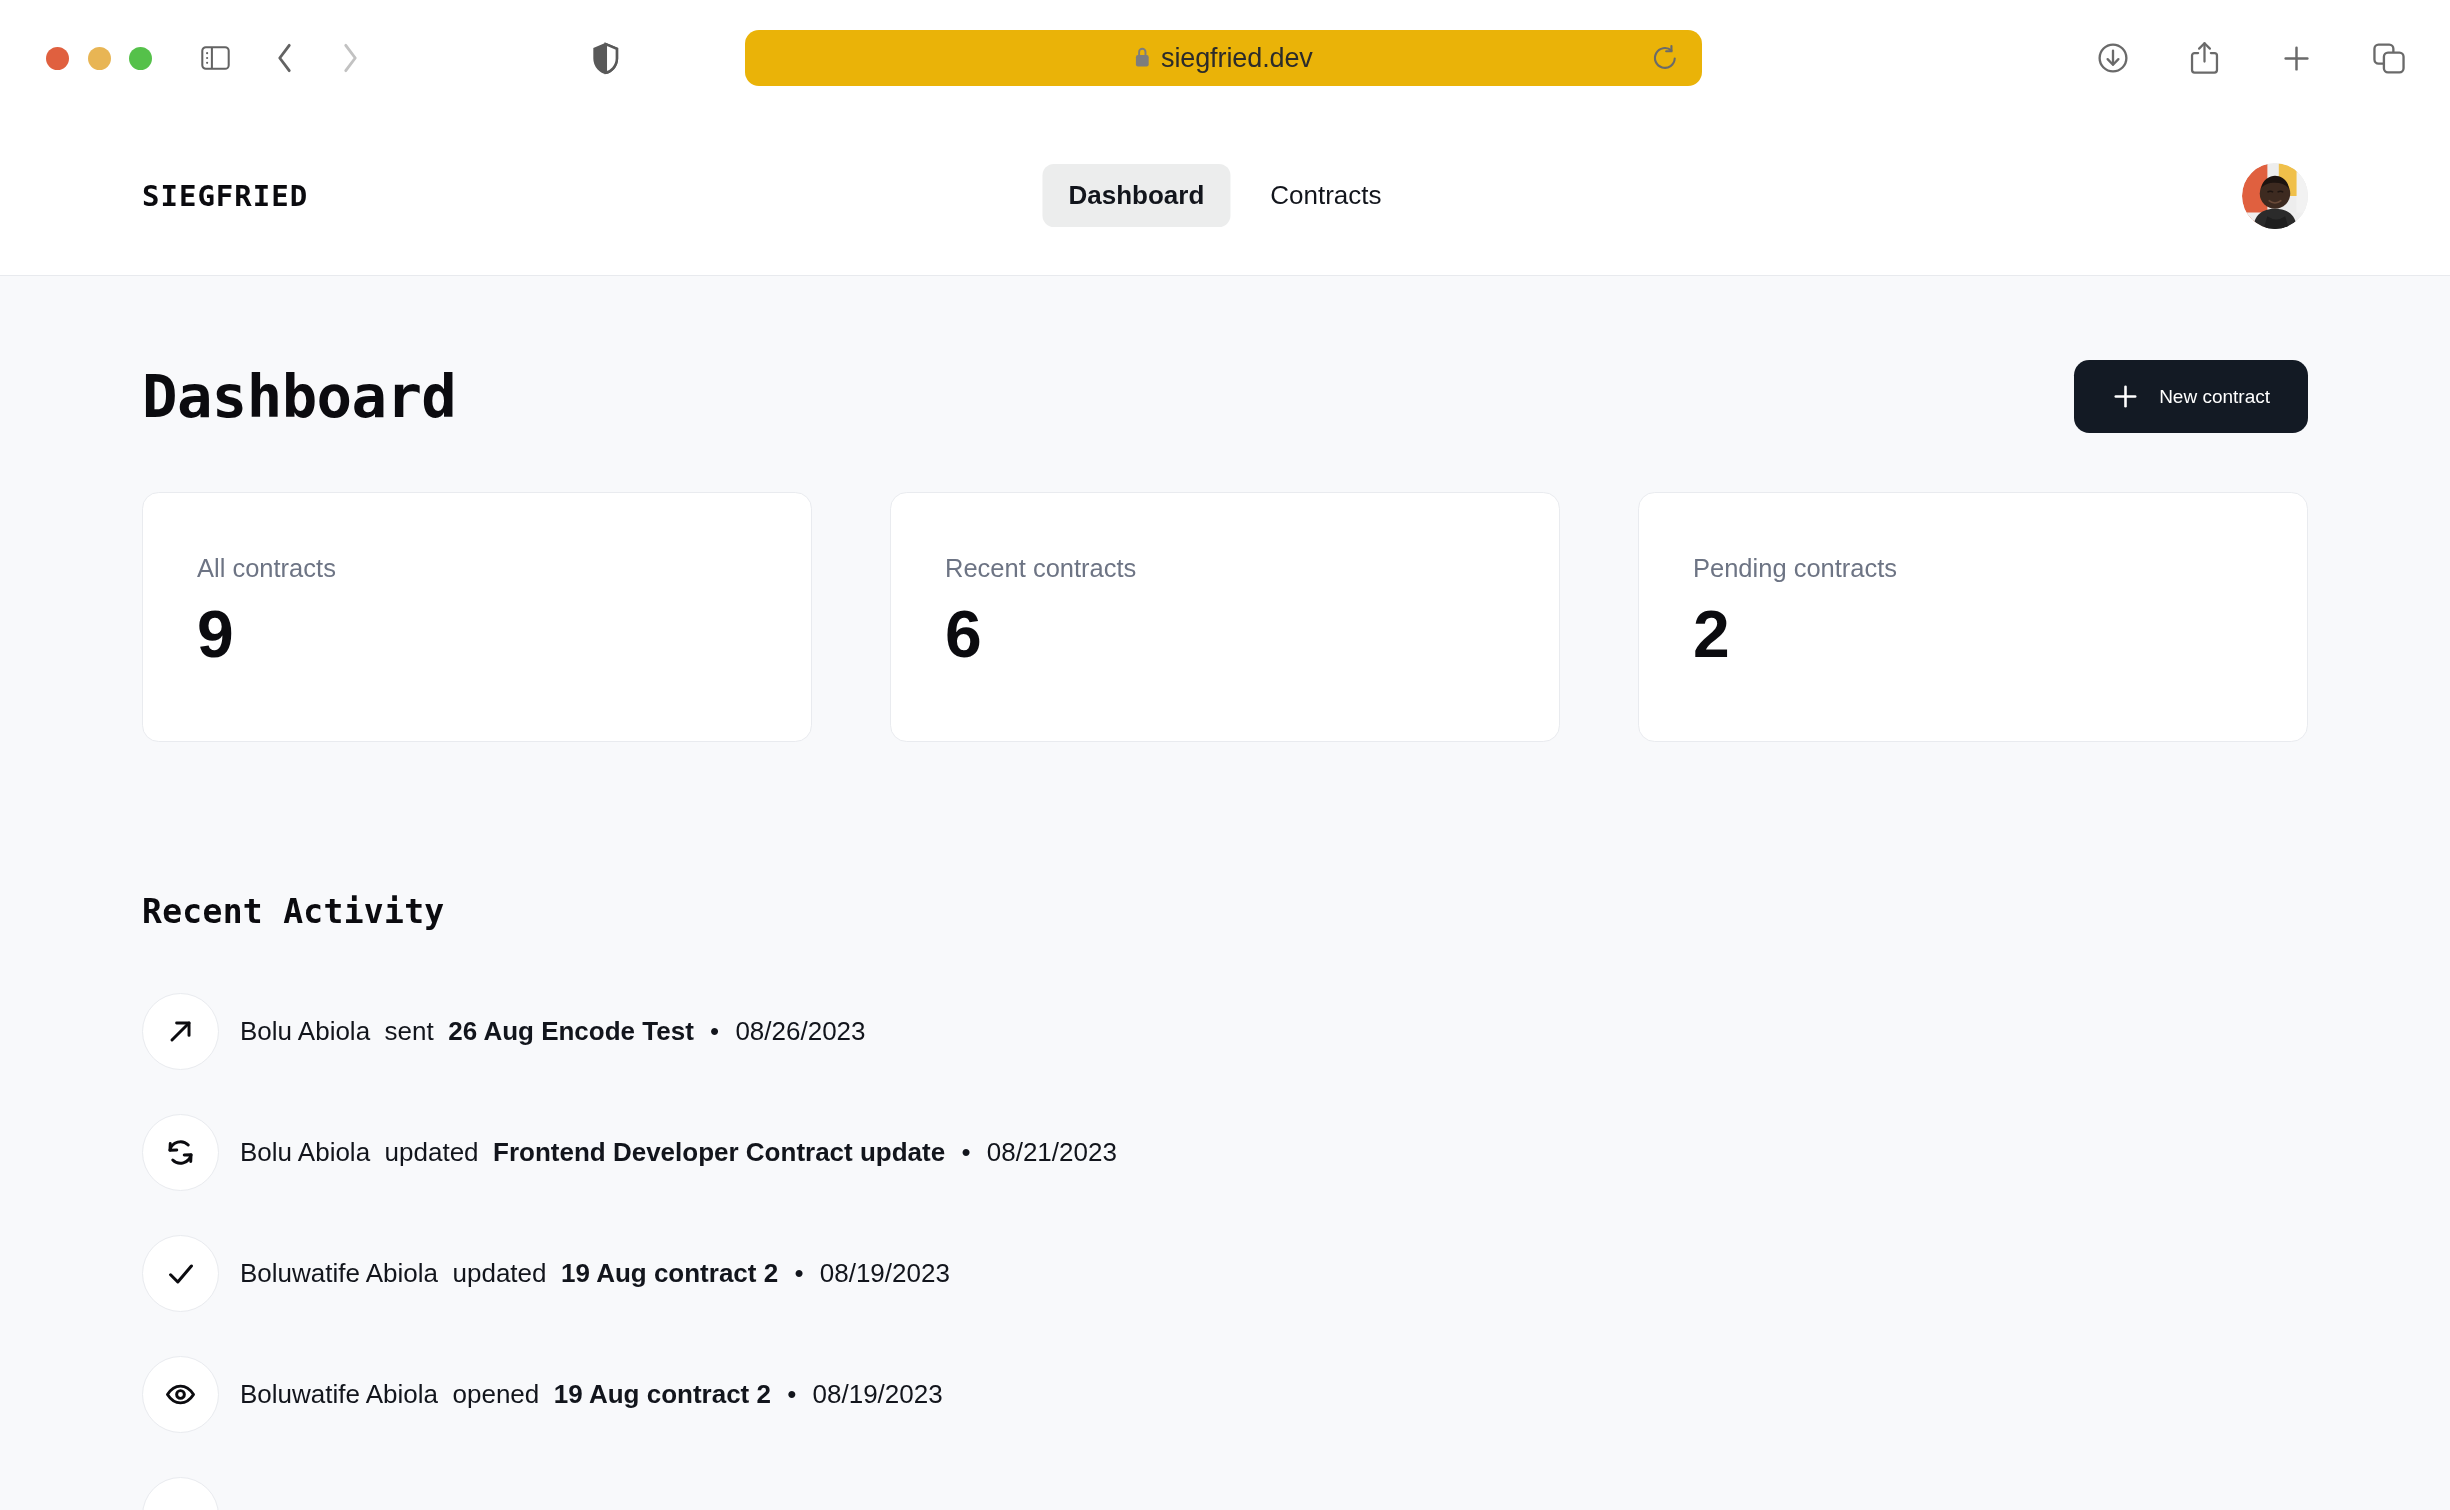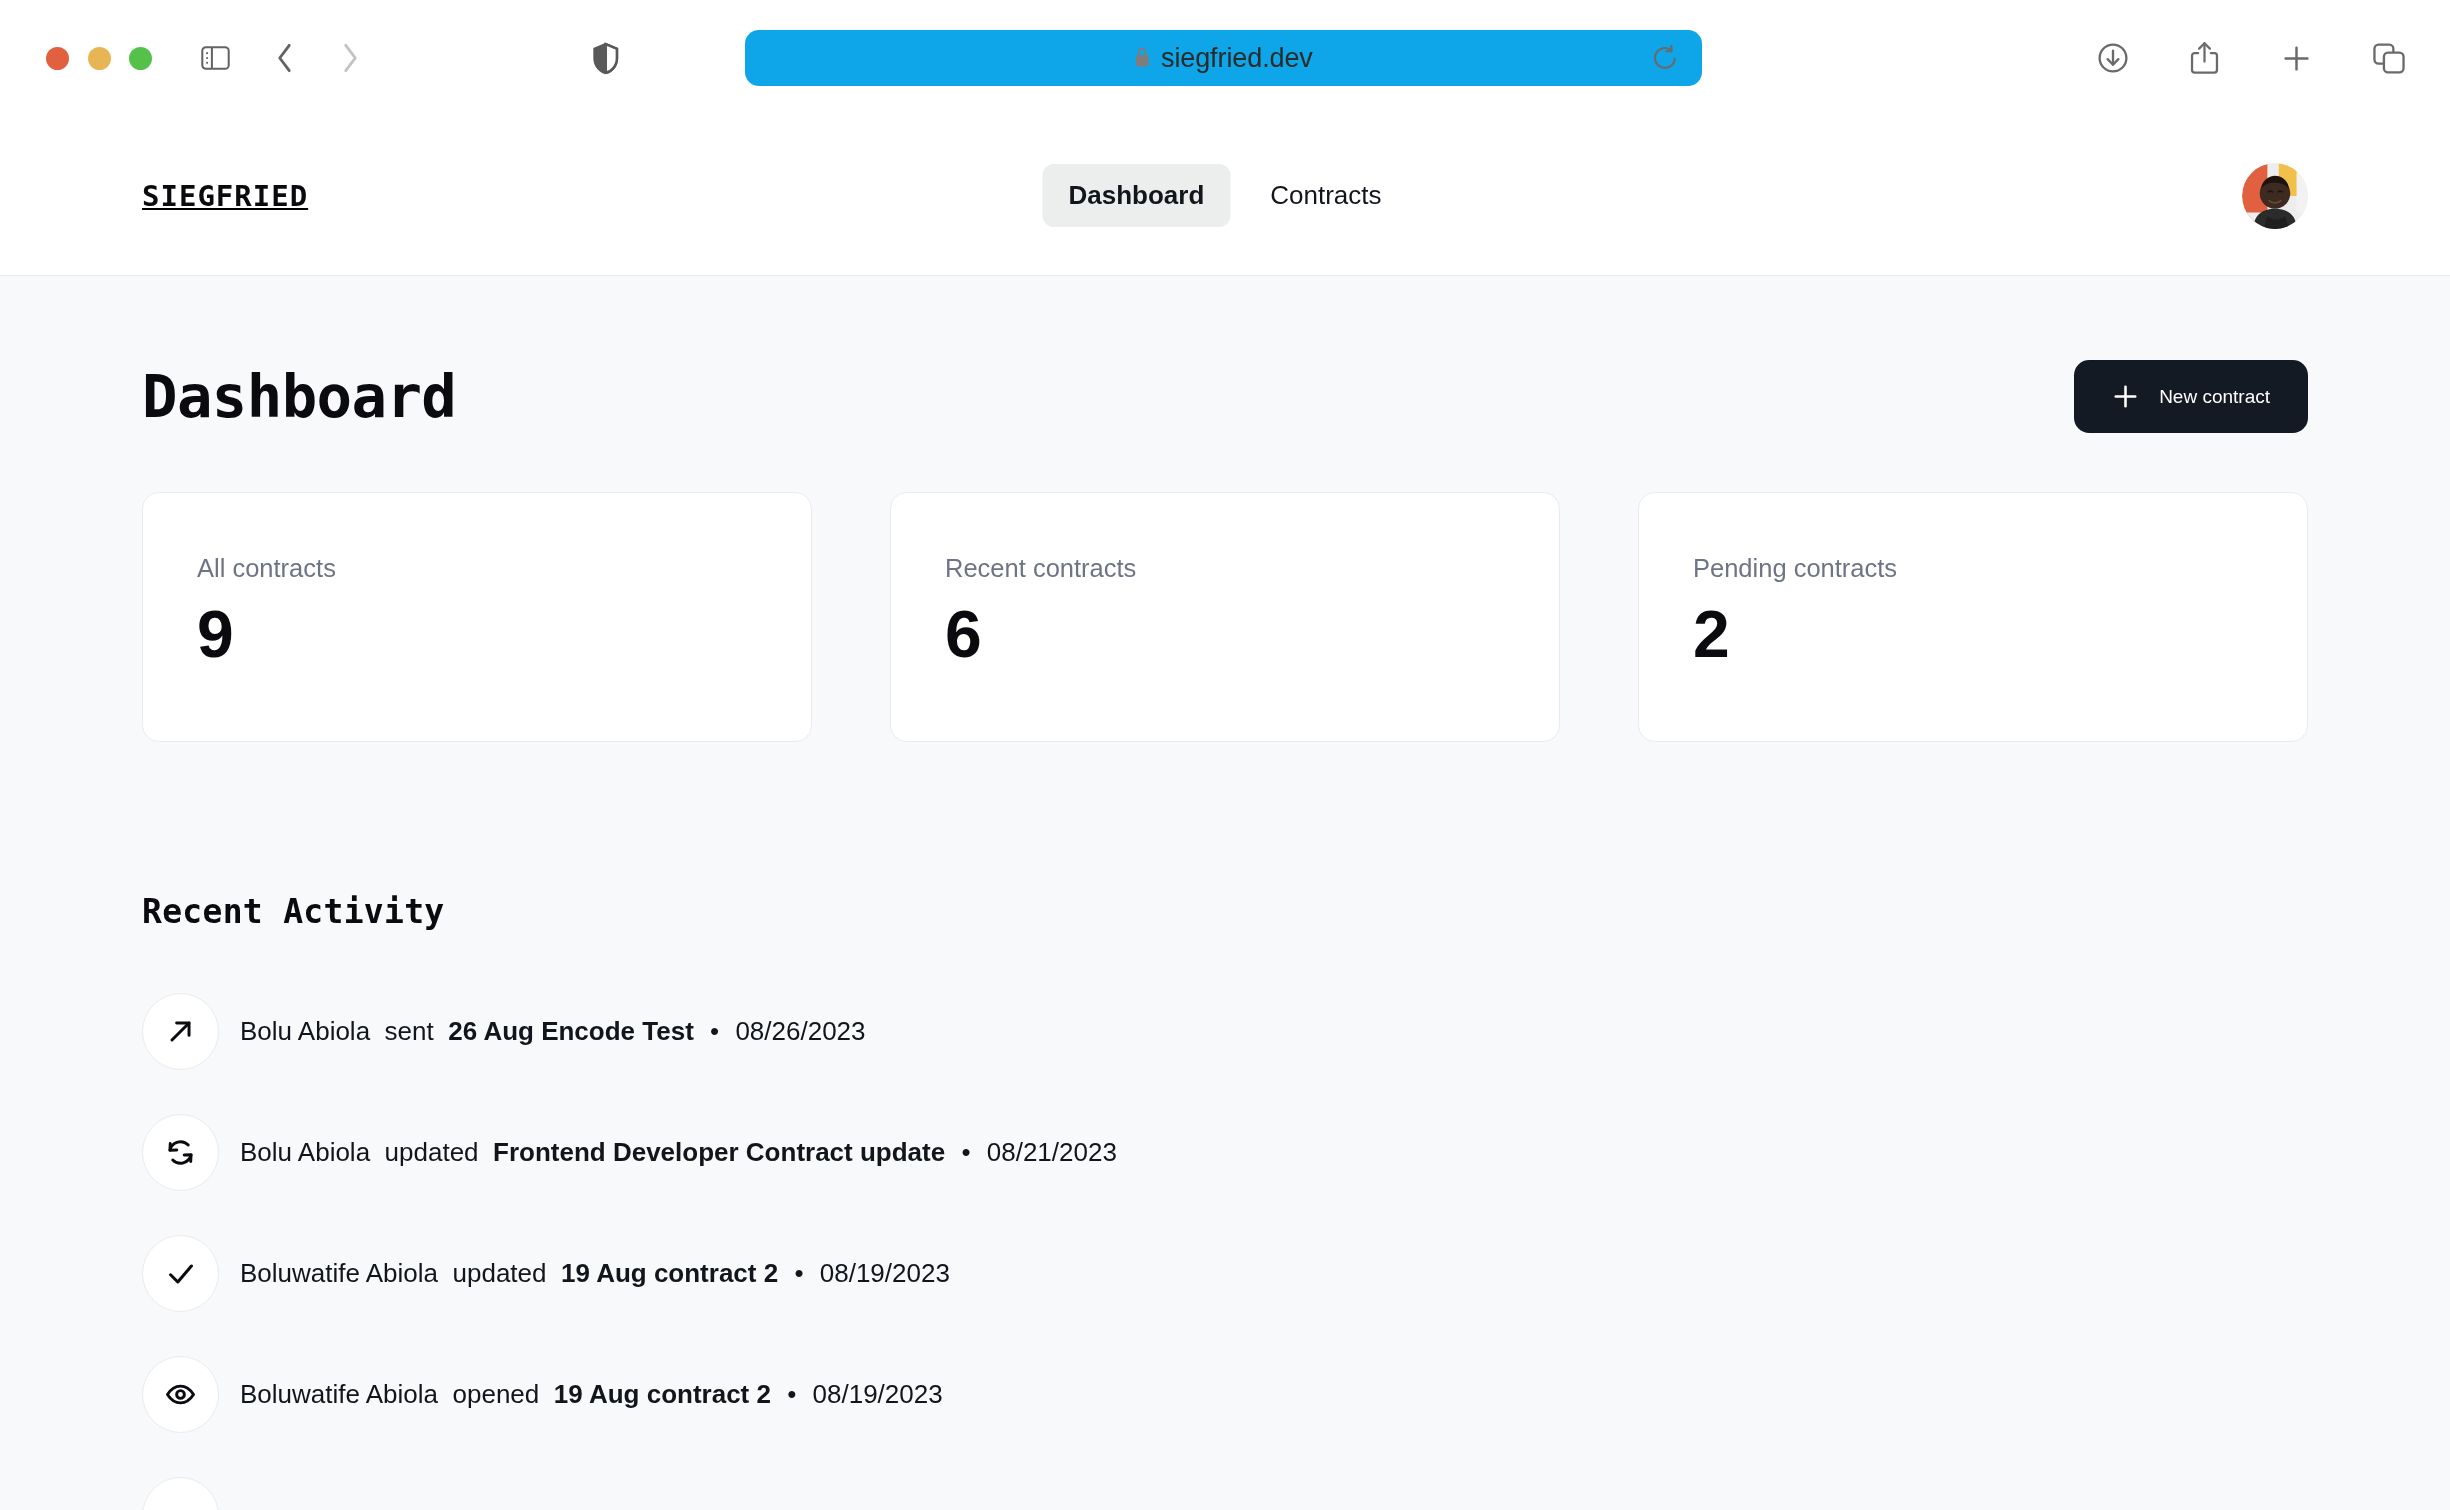--- a/index.html
+++ b/index.html
@@ -53,21 +53,21 @@
 
   .nav-arrows { display: flex; align-items: center; gap: 15.3px; margin-left: 18px; }
 
   .shield-wrap { margin-left: 204px; }
 
   .url-bar {
     position: absolute;
     left: 745px;
     width: 957px;
     height: 56px;
-    background: #0ea5e9;
+    background: #eab308;
     border-radius: 14px;
     display: flex;
     align-items: center;
     justify-content: center;
     padding: 0 31px;
   }
   .url-inner {
     display: flex;
     align-items: center;
     gap: 10.2px;
@@ -95,21 +95,20 @@
 
   
   .app-header {
     height: 160px;
     background: #ffffff;
     border-bottom: 1.9px solid #e8eaee;
     display: flex;
     align-items: center;
     position: relative;
     padding: 0 142px;
-    text-decoration: underline;
   }
 
   .brand {
     font-family: "DejaVu Sans Mono", "Liberation Mono", monospace;
     font-weight: bold;
     font-size: 29px;
     letter-spacing: 1px;
     color: #0b0b0f;
   }
 

